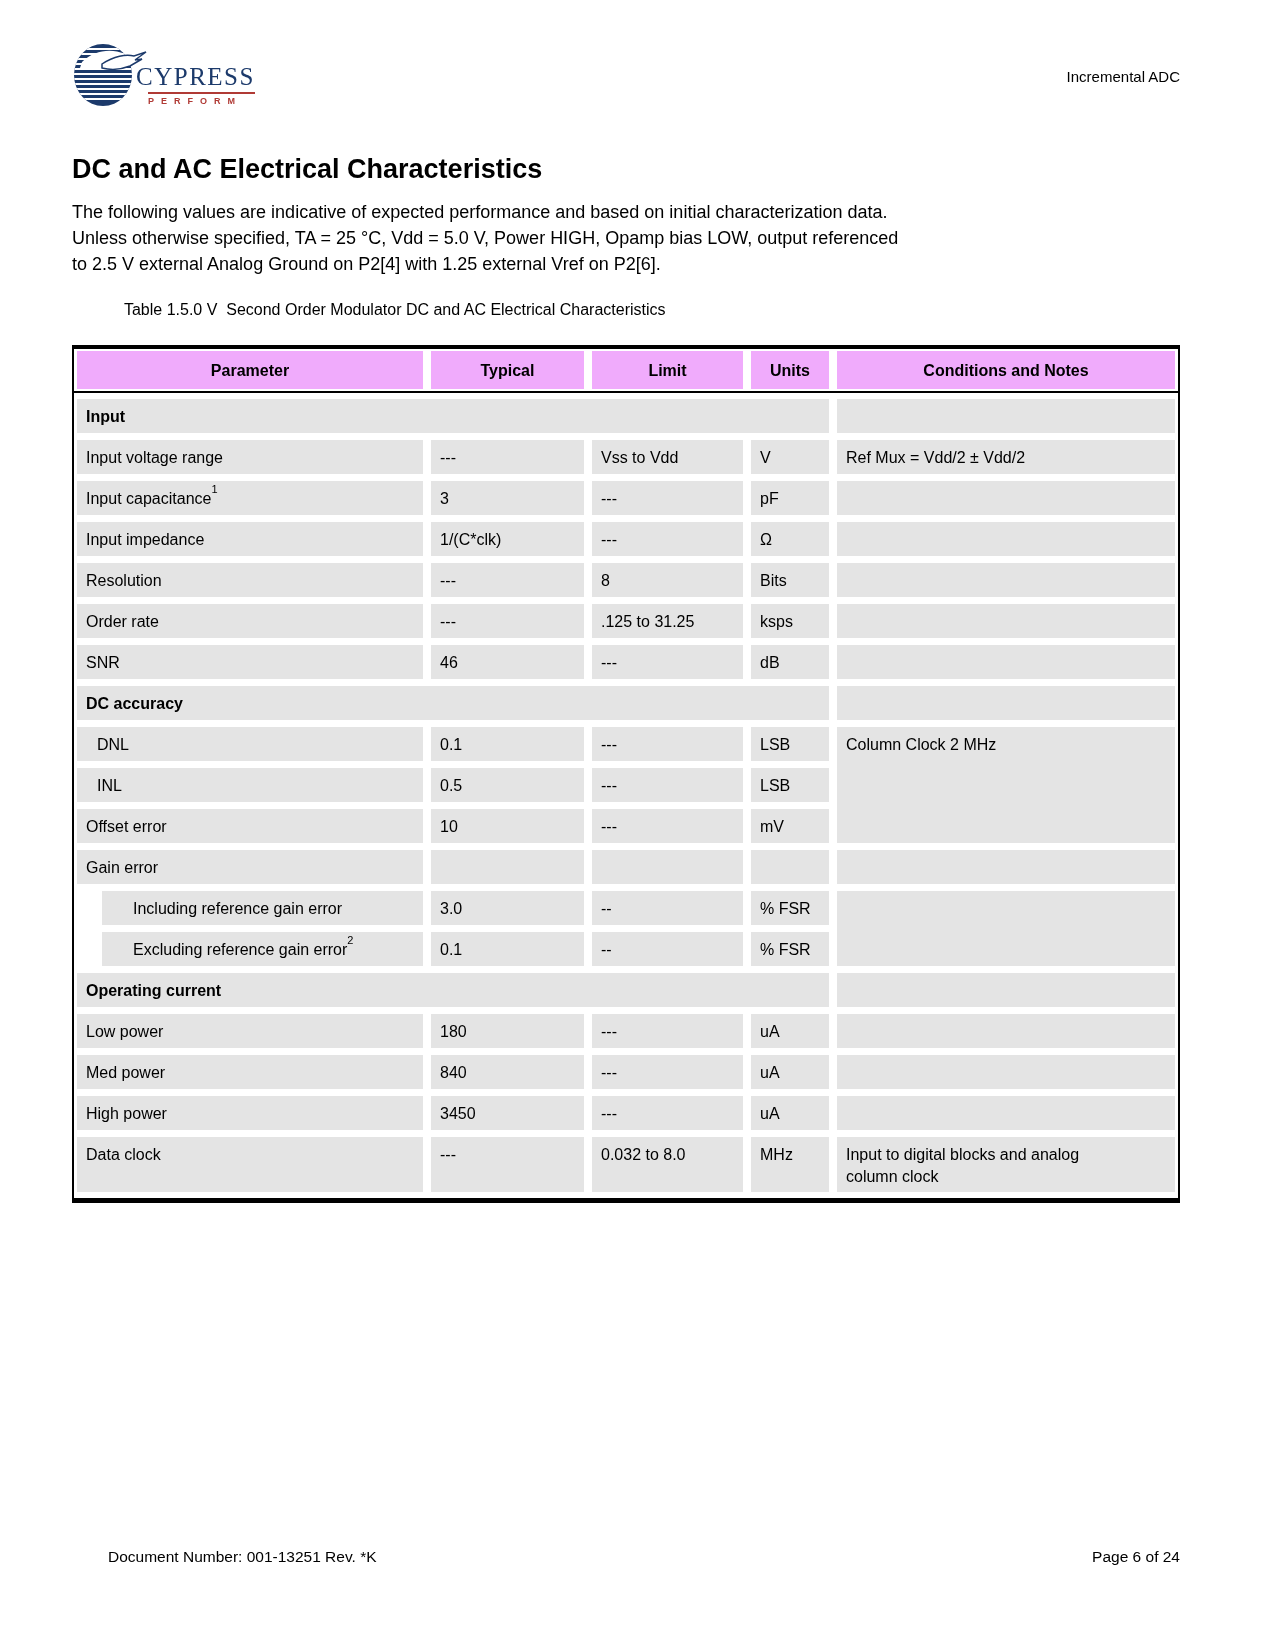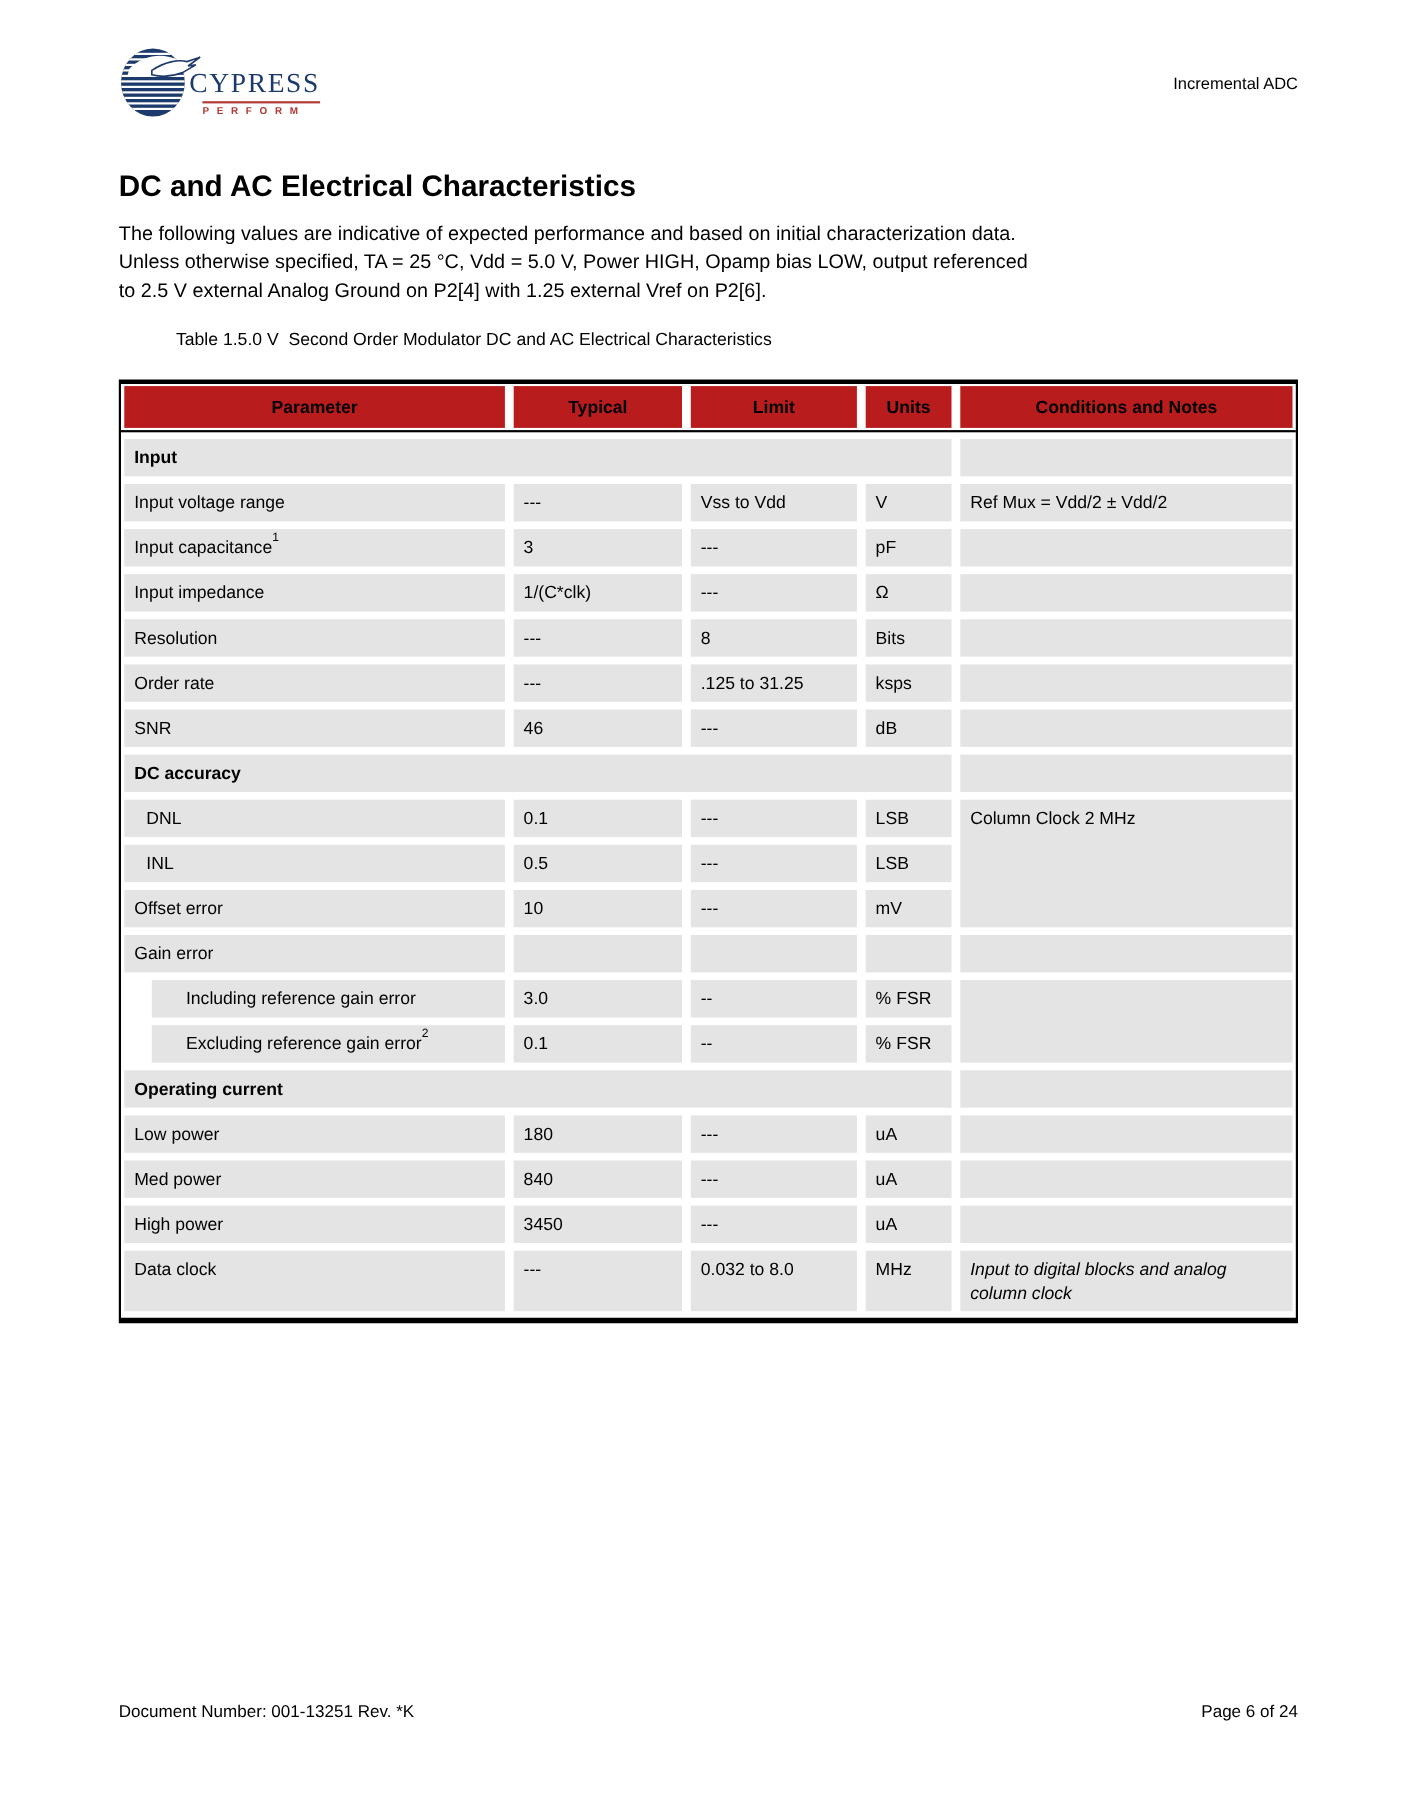--- a/index.html
+++ b/index.html
@@ -6,21 +6,21 @@
   html, body { background: #ffffff; }
   body { font-family: "Liberation Sans", "DejaVu Sans", sans-serif; color: #000; }
   .page {
     position: relative;
     width: 1275px;
     height: 1650px;
     margin: 0 auto;
     background: #fff;
     overflow: hidden;
   }
-  .content { padding: 42px 95px 0 108px; }
+  .content { padding: 42px 95px 0 72px; }
 
   
   .page-header { display: flex; justify-content: space-between; align-items: flex-start; height: 78px; }
   .logo { display: flex; align-items: flex-end; }
   .logo-text { margin-left: -14px; margin-bottom: 2px; }
   .logo-name {
     font-family: "Liberation Serif", "DejaVu Serif", serif;
     font-size: 25px; letter-spacing: 1.5px; color: #1c3a6b; line-height: 1;
   }
   .logo-tagline {
@@ -39,34 +39,34 @@
 
   
   .tbl { border: solid #000; border-width: 4px 2px 5px 2px; background: #fff; }
   .thead, .tbody {
     display: grid;
     grid-template-columns: 346px 153px 151px 78px 1fr;
     column-gap: 8px;
   }
   .thead { padding: 2px 3px; border-bottom: 2px solid #000; }
   .th {
-    background: #b91c1c; font-weight: bold; font-size: 16px;
+    background: #f0abfc; font-weight: bold; font-size: 16px;
     text-align: center; padding: 11px 4px 9px;
   }
   .tbody { padding: 6px 3px; row-gap: 7px; grid-auto-rows: minmax(34px, auto); }
   .c {
     background: #e4e4e4; font-size: 16px;
     padding: 7px 9px 4px; line-height: 22px;
   }
   .sp4 { grid-column: span 4; font-weight: bold; }
   .rs3 { grid-row: span 3; }
   .rs2 { grid-row: span 2; }
   .ind1 { padding-left: 20px; }
   .ind2 { padding-left: 31px; margin-left: 25px; }
-  .cond-narrow .wrapbox { display: block; max-width: 238px; font-style: italic; }
+  .cond-narrow .wrapbox { display: block; max-width: 238px; }
   sup { font-size: 11px; position: relative; top: -5px; line-height: 0; }
 
   
   .page-footer {
     position: absolute; left: 108px; right: 95px; top: 1548px;
     display: flex; justify-content: space-between; font-size: 15.5px;
   }
 </style>
 </head>
 <body>

